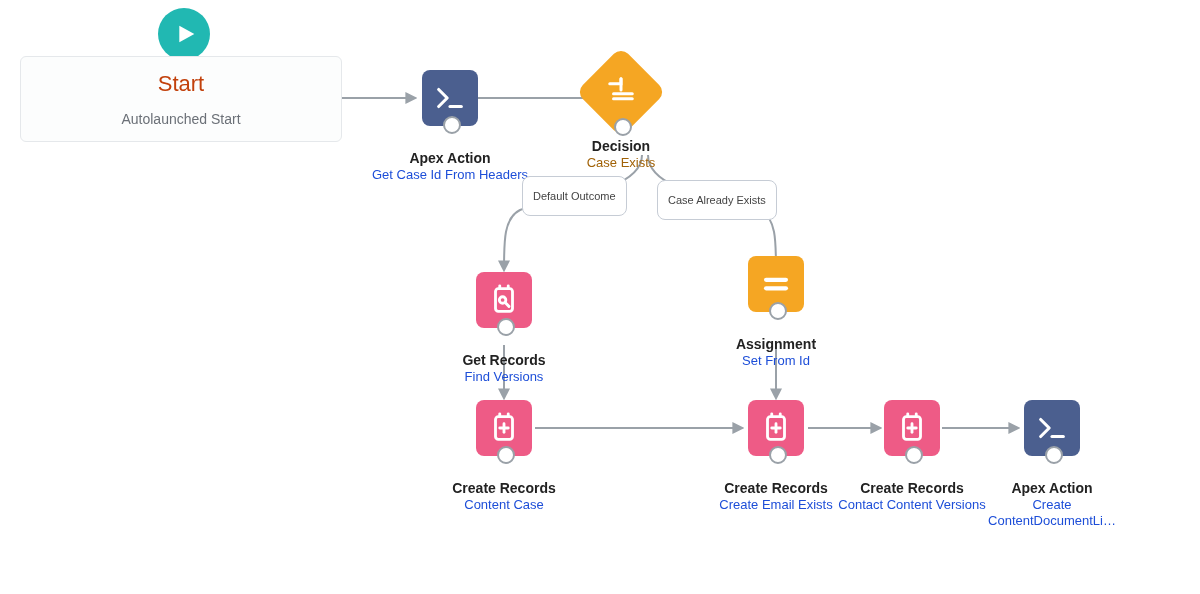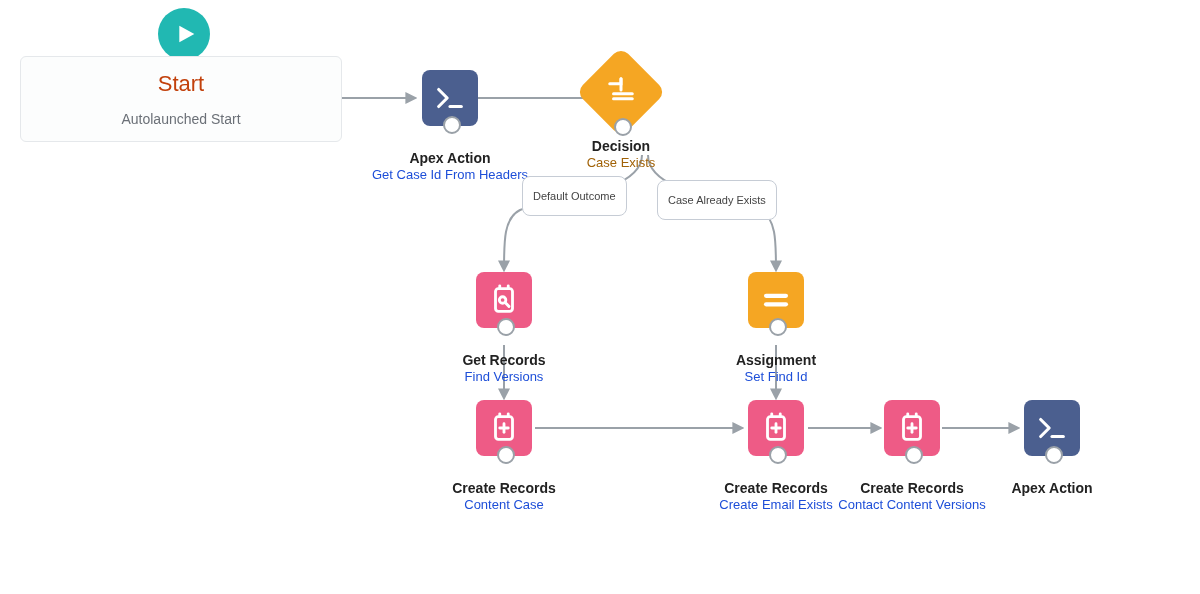--- a/index.html
+++ b/index.html
@@ -202,30 +202,30 @@
         <path d="M9 4 V2 M15 4 V2"></path>
         <circle cx="11" cy="12" r="2.3"></circle>
         <line x1="12.8" y1="13.8" x2="15.5" y2="16.5"></line>
       </svg>
       <div class="dot"></div>
     </div>
     <div class="title">Get Records</div>
     <div class="sub">Find Versions</div>
   </div>
 
-  <div class="node" style="left:776px; top:272px;">
+  <div class="node" style="left:776px; top:256px;">
     <div class="icon orange">
       <svg viewBox="0 0 24 24" fill="none" stroke="#fff" stroke-width="3" stroke-linecap="round">
         <line x1="5" y1="9" x2="19" y2="9"></line>
         <line x1="5" y1="15" x2="19" y2="15"></line>
       </svg>
       <div class="dot"></div>
     </div>
     <div class="title">Assignment</div>
-    <div class="sub">Set Find Id</div>
+    <div class="sub">Set From Id</div>
   </div>
 
   <div class="node" style="left:504px; top:400px;">
     <div class="icon pink">
       <svg viewBox="0 0 24 24" fill="none" stroke="#fff" stroke-width="2" stroke-linecap="round" stroke-linejoin="round">
         <rect x="6" y="4" width="12" height="16" rx="2"></rect>
         <path d="M9 4 V2 M15 4 V2"></path>
         <line x1="12" y1="9" x2="12" y2="15"></line>
         <line x1="9" y1="12" x2="15" y2="12"></line>
       </svg>
@@ -265,15 +265,16 @@
 
   <div class="node" style="left:1052px; top:400px;">
     <div class="icon blue">
       <svg viewBox="0 0 24 24" fill="none" stroke="#fff" stroke-width="2.2" stroke-linecap="round" stroke-linejoin="round">
         <polyline points="4,6 10,12 4,18"></polyline>
         <line x1="12" y1="18" x2="20" y2="18"></line>
       </svg>
       <div class="dot"></div>
     </div>
     <div class="title">Apex Action</div>
+    <div class="sub">Create ContentDocumentLi…</div>
   </div>
 
 </div>
 
 </body></html>

